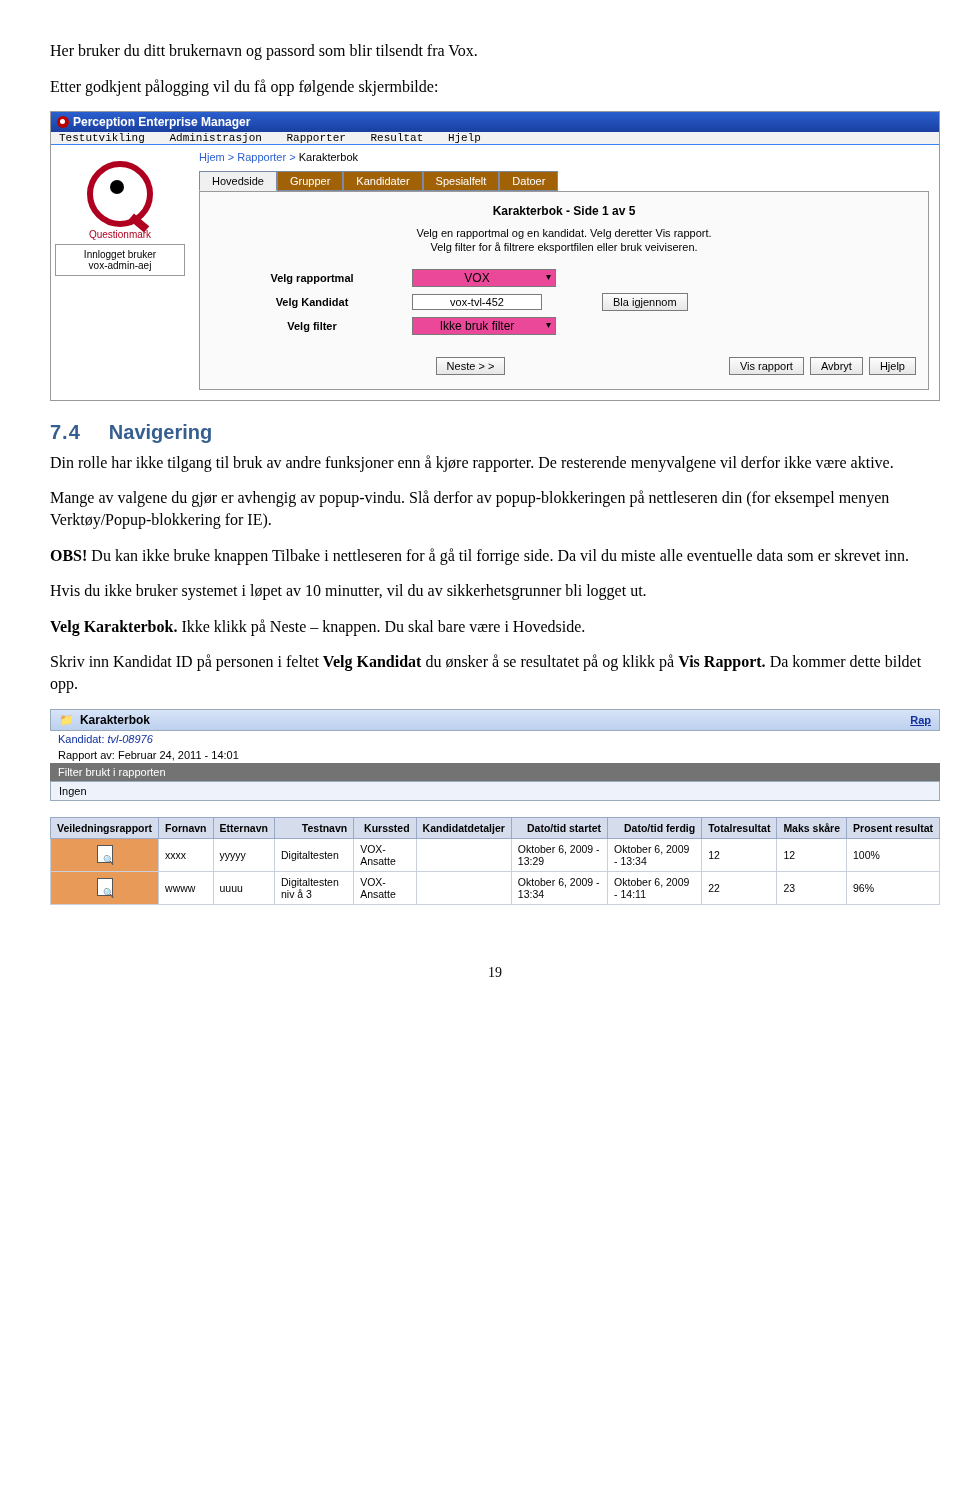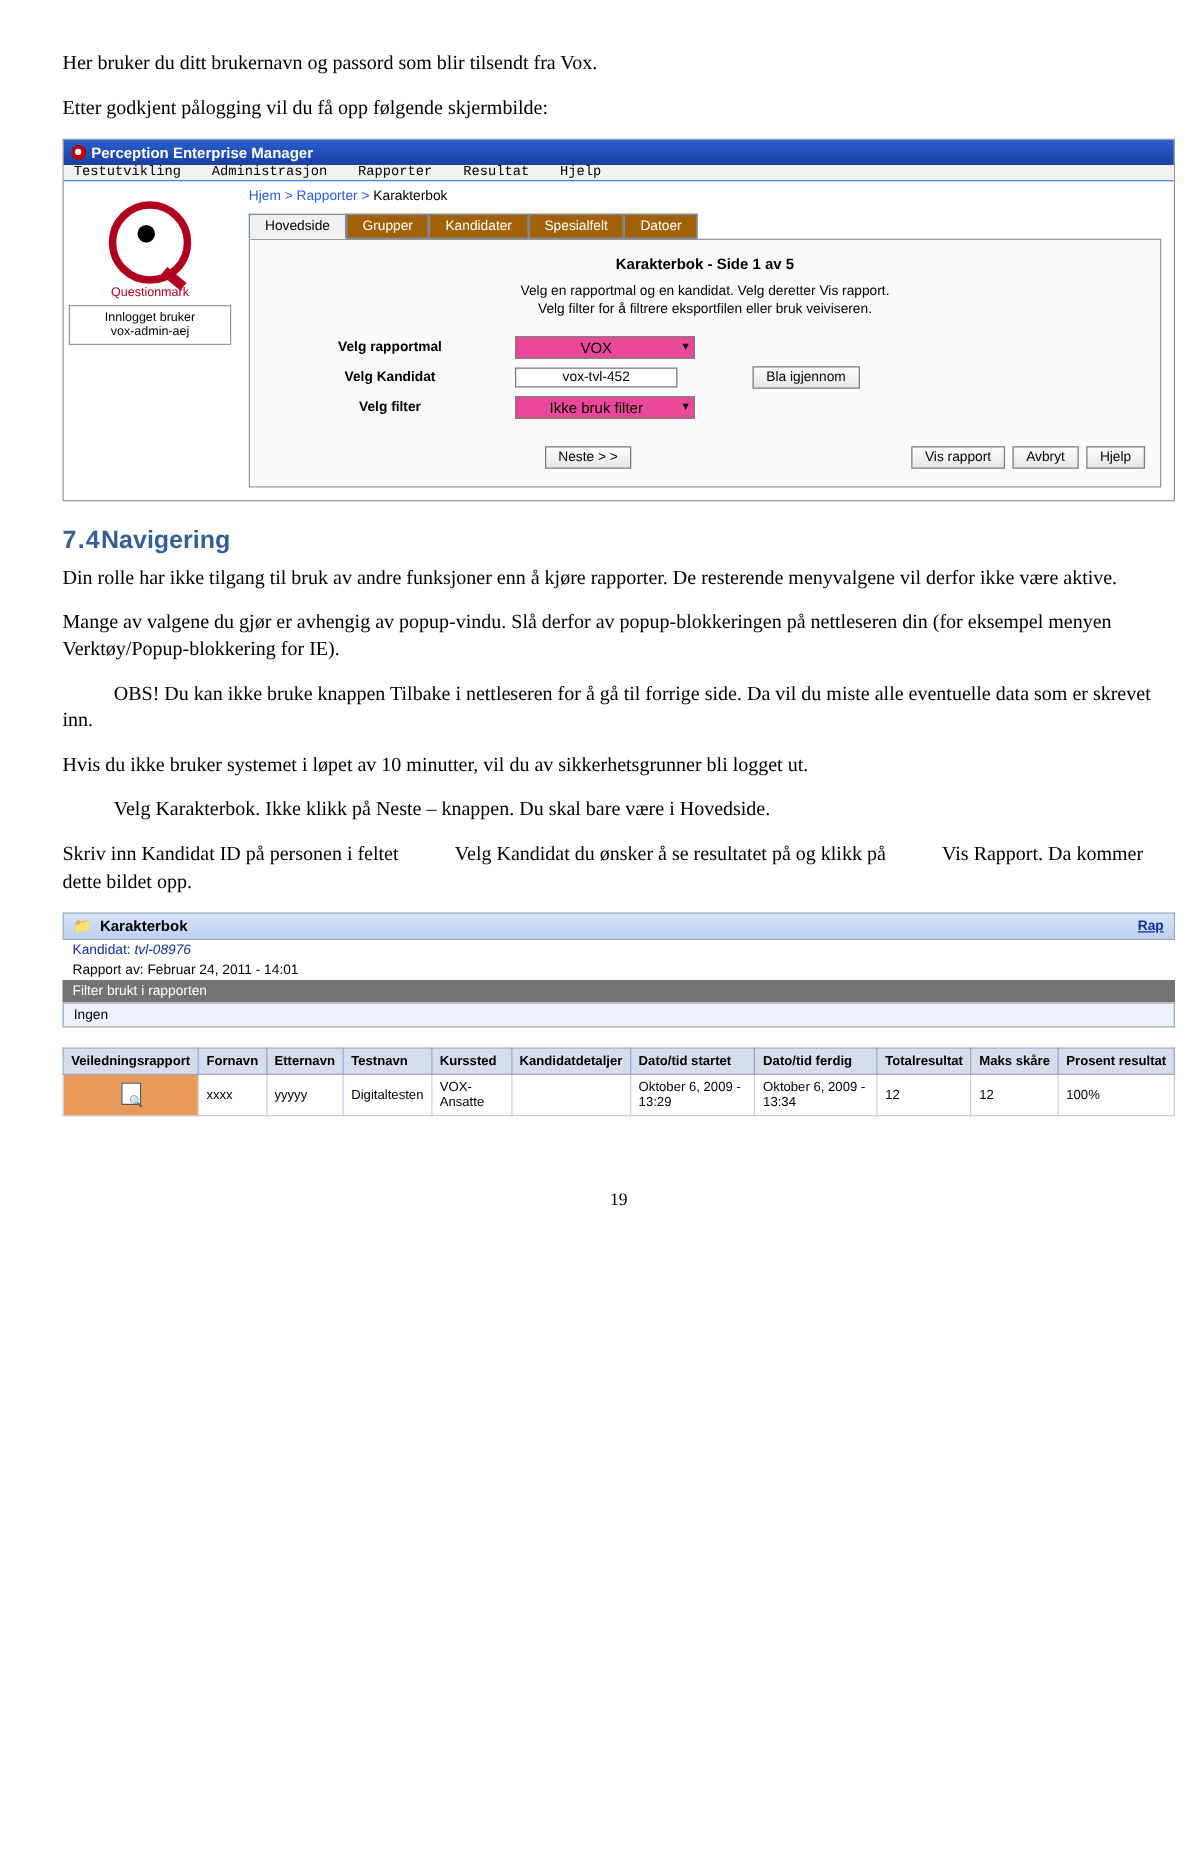--- a/index.html
+++ b/index.html
@@ -12,22 +12,22 @@
     background: #fff;
   }
   p { margin: 0 0 14px 0; line-height: 1.35; }
   .section-title {
     color: #365F91;
     font-family: Arial, sans-serif;
     font-weight: bold;
     font-size: 20px;
     margin: 20px 0 8px 0;
   }
-  .section-num { letter-spacing: 1px; }
-  .bold { font-weight: normal; margin-left: 41px; }
+  .section-num { margin-right: 28px; letter-spacing: 1px; }
+  .bold { font-weight: bold; }
 
   
   .shot {
     border: 1px solid #999;
     background: #fff;
     margin: 8px 0 18px 0;
     font-family: Tahoma, Arial, sans-serif;
     font-size: 11px;
     color: #000;
   }
@@ -120,21 +120,21 @@
   .rap-link { float:right; margin-left:auto; color:#1030a0; font-size:11px; text-decoration:underline; }
   .kb-meta { padding:2px 8px; font-size:11px; }
   .kb-meta .k { color:#1030a0; }
   .filterbar {
     background:#737373; color:#fff; font-size:11px; padding:3px 8px;
   }
   .filterval { background:#eef3fb; padding:3px 8px; font-size:11px; border:1px solid #9ab; }
   .tbl { width:100%; border-collapse:collapse; margin-top:16px; font-size:10.5px; }
   .tbl th {
     background:#d5dcec; border:1px solid #9aa9c8; padding:4px 6px;
-    font-weight:bold; text-align:left; white-space:nowrap;margin-top:12px;
+    font-weight:bold; text-align:right; white-space:nowrap;margin-top:12px;
   }
   .tbl td { border:1px solid #c9cfdc; padding:4px 6px; background:#fff; }
   .tbl td.icon-cell {
     background:#e89b58; text-align:center; width:30px;
   }
   .doc-icon {
     display:inline-block; width:14px; height:16px; background:#fff; border:1px solid #555;
     position:relative;
   }
   .doc-icon::after{content:"🔍"; font-size:9px; position:absolute; right:-3px; bottom:-3px;}
@@ -268,17 +268,30 @@
         <td>yyyyy</td>
         <td>Digitaltesten</td>
         <td>VOX-Ansatte</td>
         <td></td>
         <td>Oktober 6, 2009 - 13:29</td>
         <td>Oktober 6, 2009 - 13:34</td>
         <td>12</td>
         <td>12</td>
         <td>100%</td>
       </tr>
+      <tr>
+        <td class="icon-cell"><span class="doc-icon"></span></td>
+        <td>wwww</td>
+        <td>uuuu</td>
+        <td>Digitaltesten niv å 3</td>
+        <td>VOX-Ansatte</td>
+        <td></td>
+        <td>Oktober 6, 2009 - 13:34</td>
+        <td>Oktober 6, 2009 - 14:11</td>
+        <td>22</td>
+        <td>23</td>
+        <td>96%</td>
+      </tr>
     </tbody>
   </table>
 </div>
 
 <div class="pagenum">19</div>
 
 </body></html>

